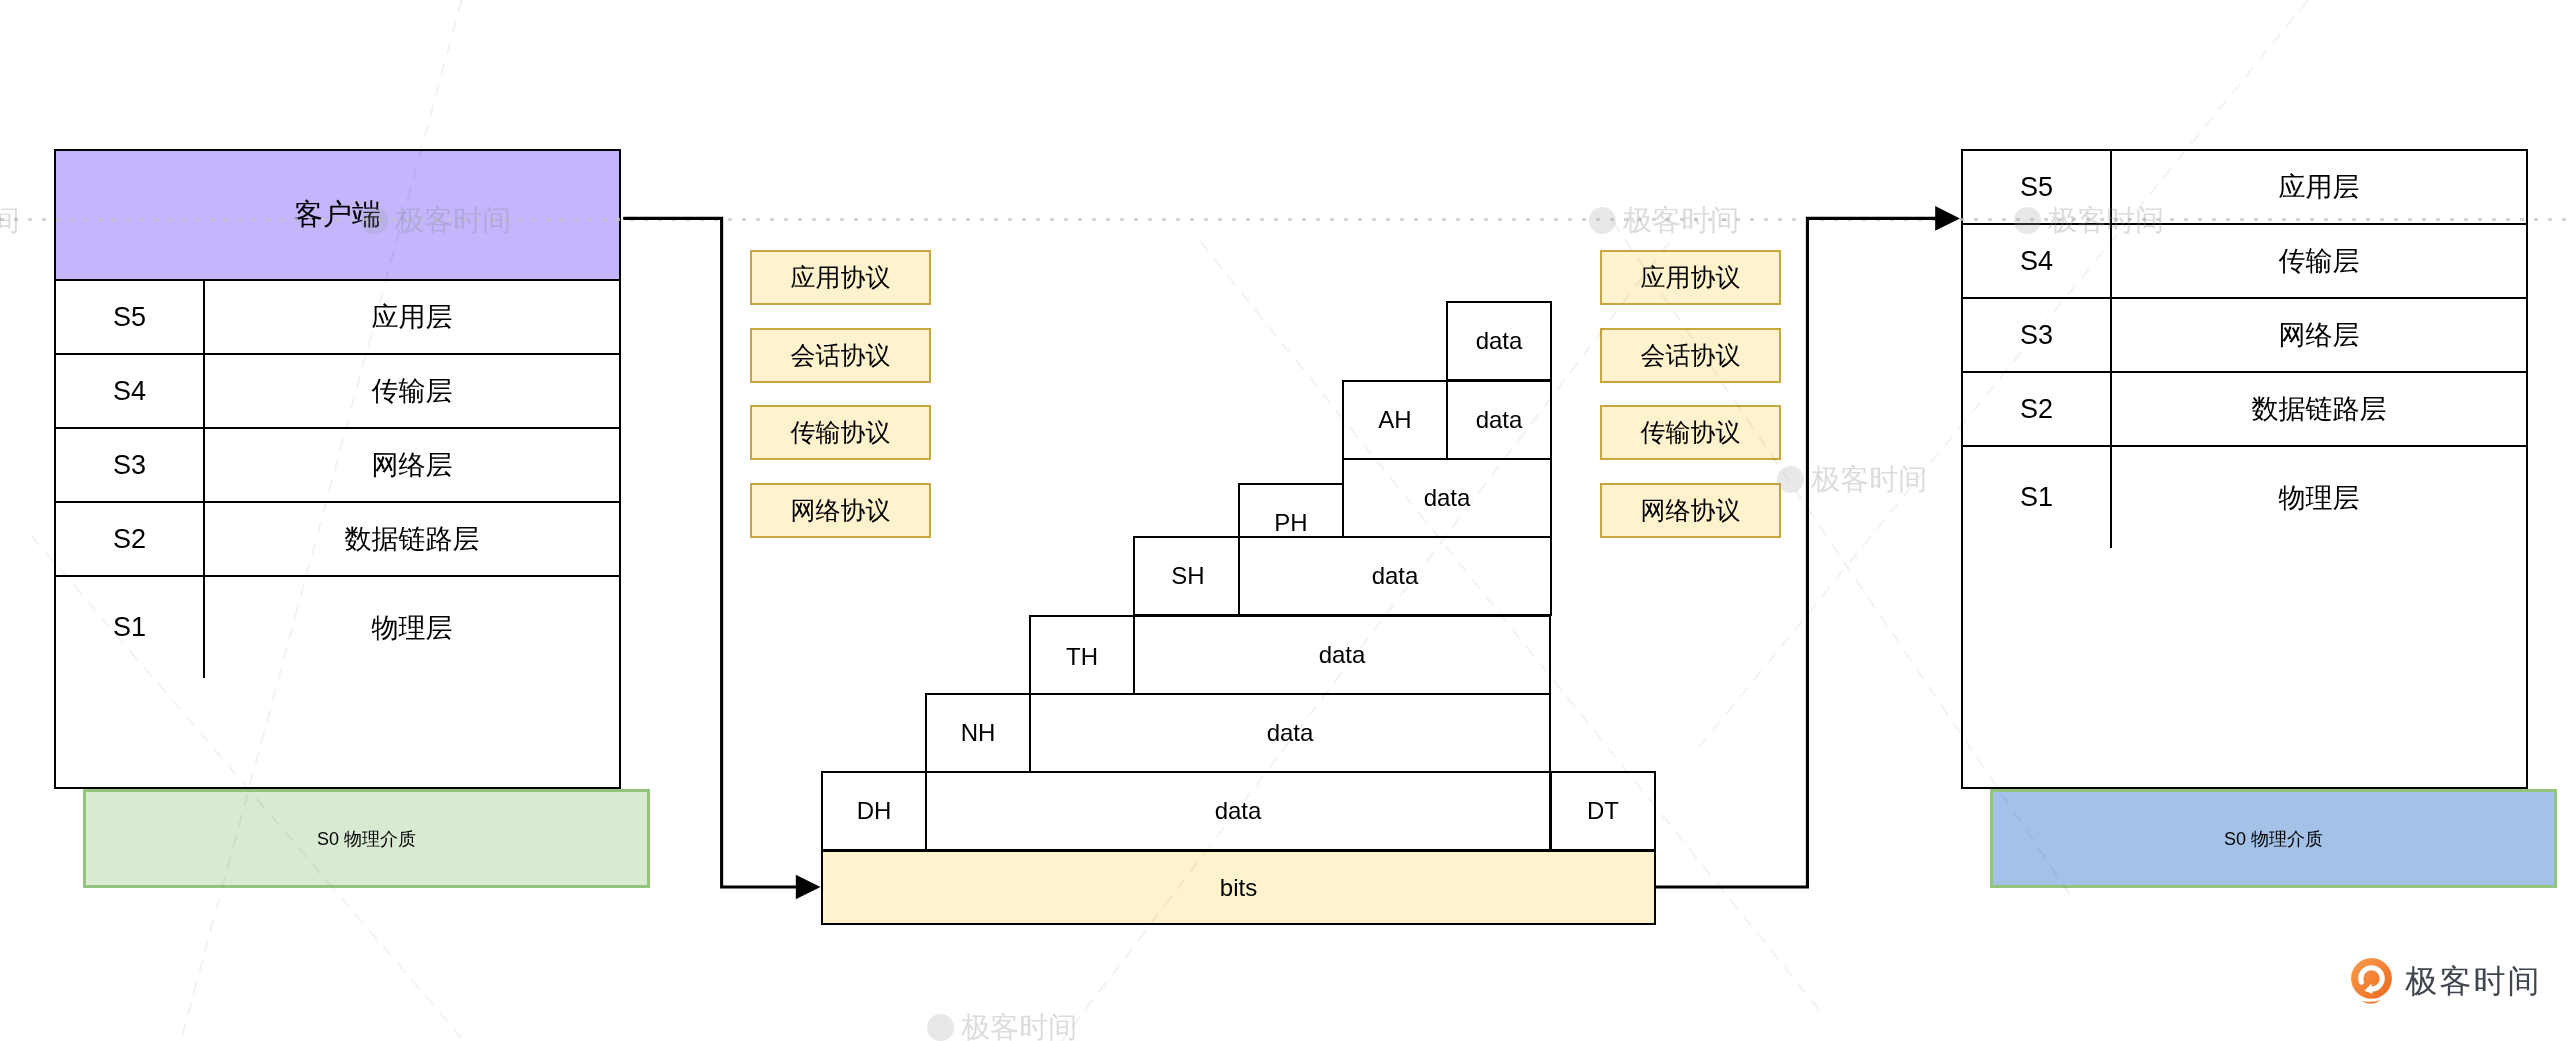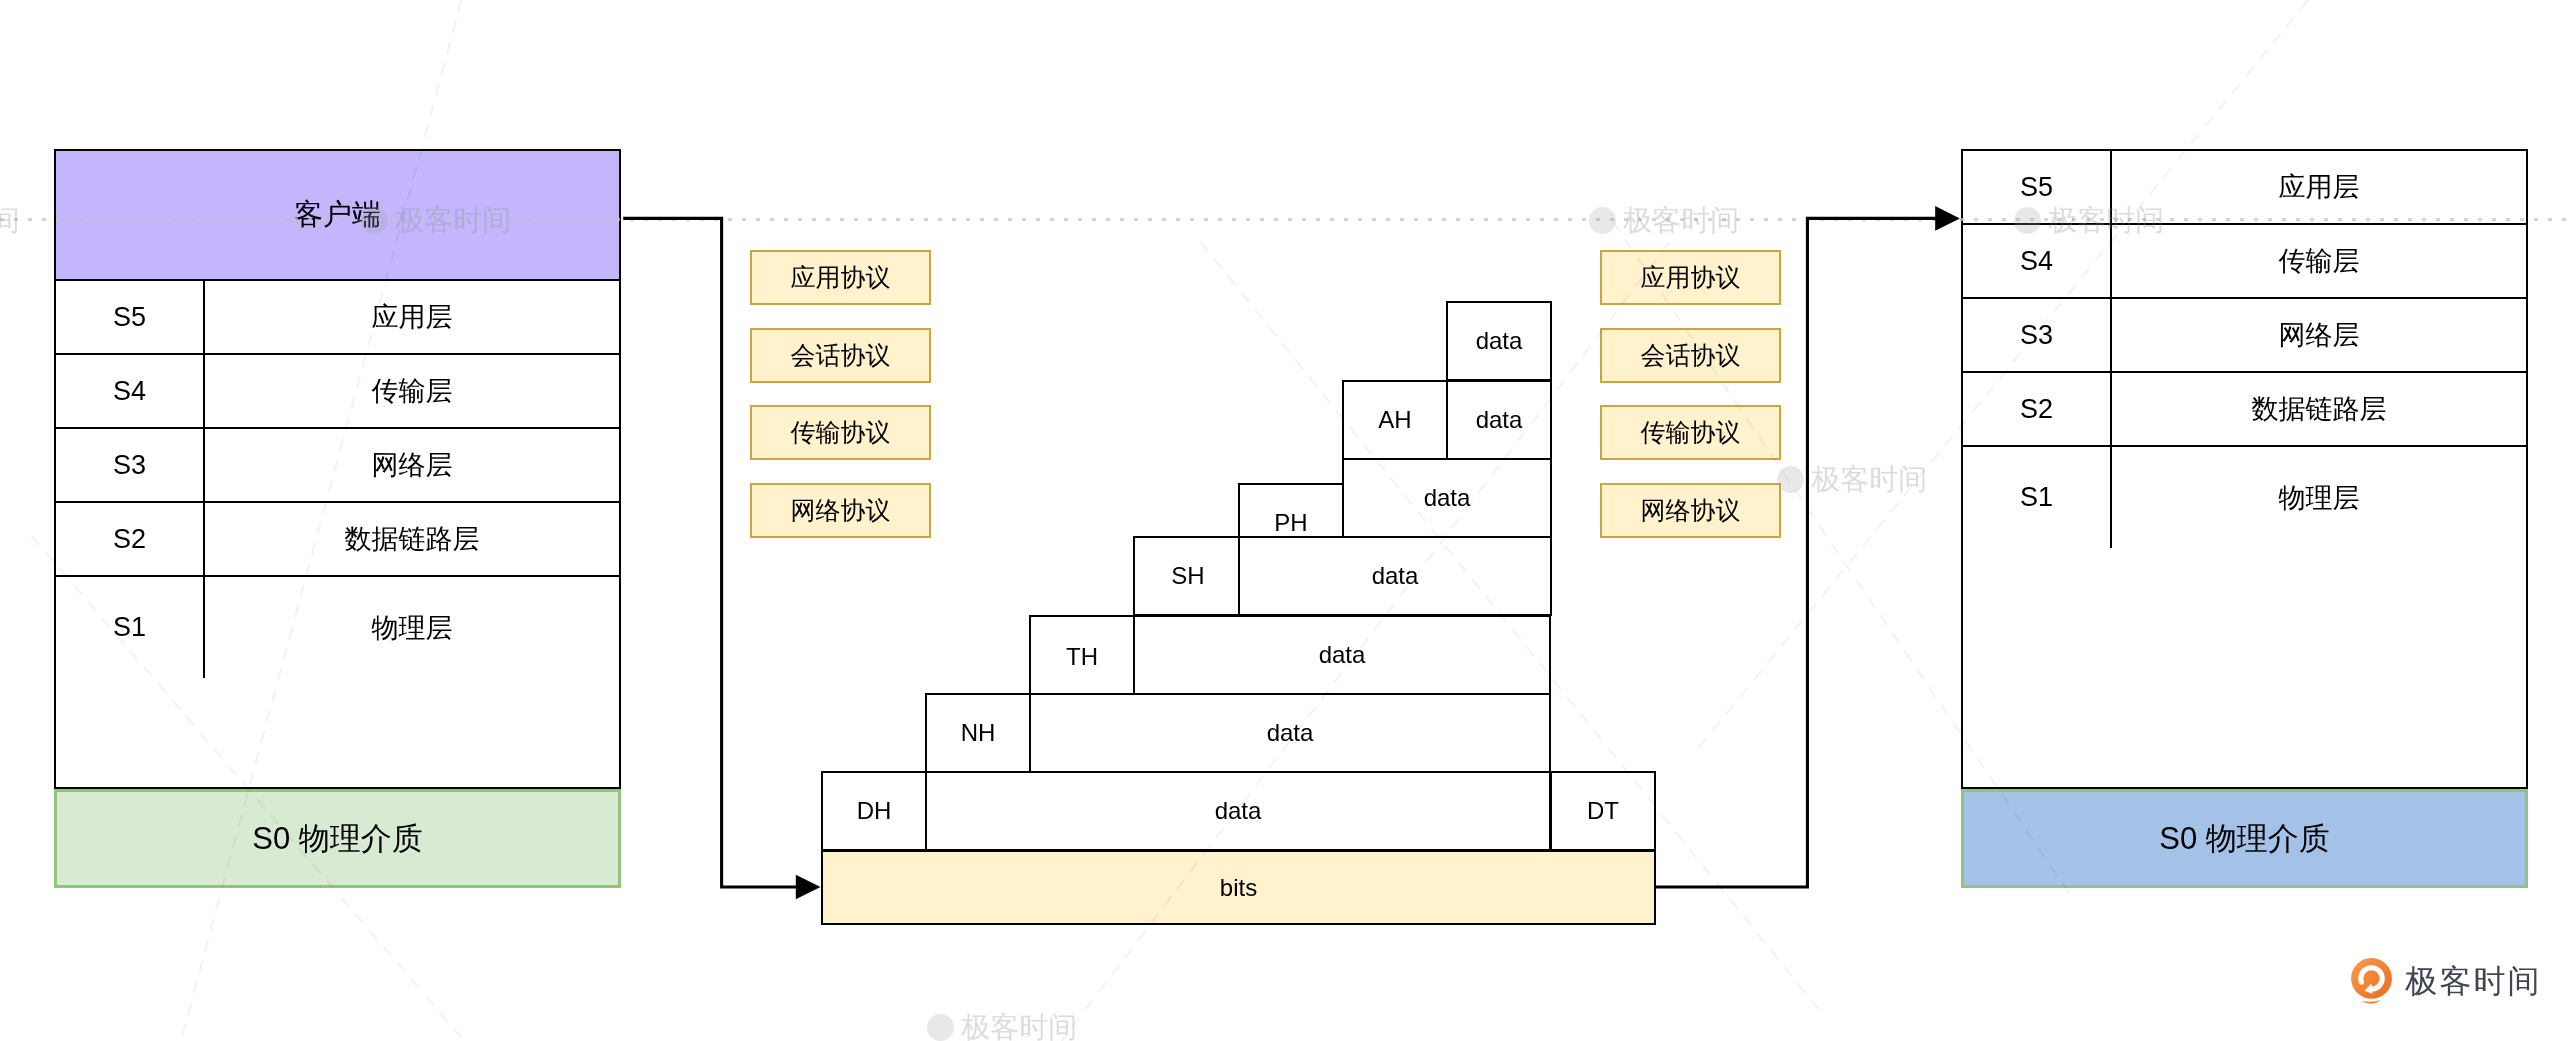--- a/index.html
+++ b/index.html
@@ -13,21 +13,21 @@
   .tbl-header{box-sizing:border-box;height:130px;border-bottom:2.1px solid #000;
     display:flex;align-items:center;justify-content:center;font-size:29px;}
   .tbl-header.green{background:#c4b5fd;}
   .tbl-header.blue{background:#a4c2e8;}
   .tbl-row{box-sizing:border-box;height:74px;border-bottom:2.1px solid #000;display:flex;}
   .tbl-row.last{height:101px;border-bottom:none;}
   .tbl-c1{box-sizing:border-box;width:149px;border-right:2.1px solid #000;
     display:flex;align-items:center;justify-content:center;font-size:27px;}
   .tbl-c2{flex:1;display:flex;align-items:center;justify-content:center;font-size:27px;}
   .s0box{position:absolute;box-sizing:border-box;border:3.6px solid #93c47d;
-    display:flex;align-items:center;justify-content:center;font-size:31px;}
+    display:flex;align-items:center;justify-content:center;font-size:18px;margin-left:29px;}
   .s0box.green{background:#d9ead3;}
   .s0box.blue{background:#a4c2e8;}
 
   
   .plabel{position:absolute;box-sizing:border-box;width:181px;height:55px;
     background:#fff2cc;border:2.1px solid #c9a63e;
     display:flex;align-items:center;justify-content:center;font-size:25px;}
 
   
   .sc{position:absolute;box-sizing:border-box;background:#fff;border:2.1px solid #000;

